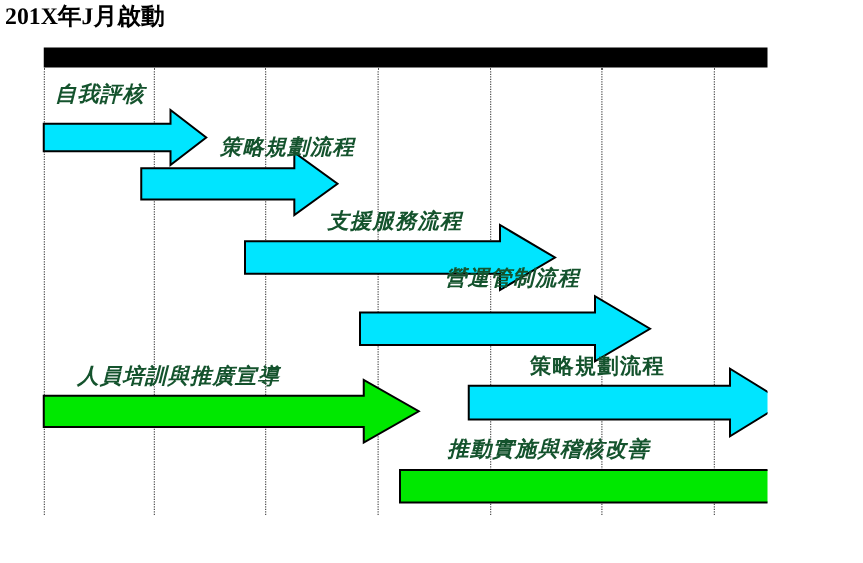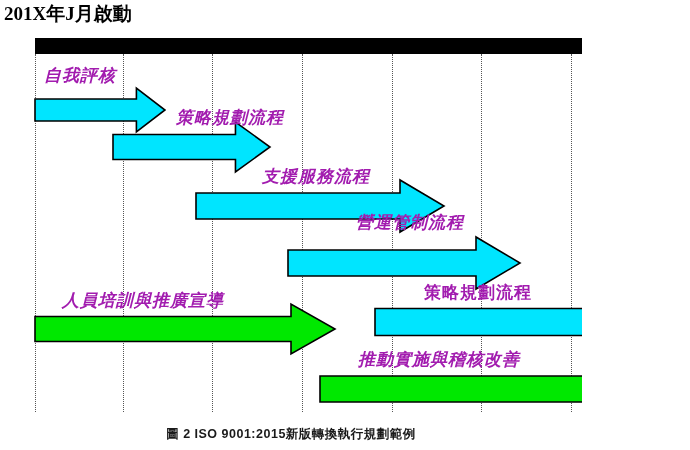--- a/index.html
+++ b/index.html
@@ -9,20 +9,21 @@
   }
   body {
     font-family: "Liberation Serif", "DejaVu Serif", serif;
   }
   #root {
     position: relative;
     width: 582px;
     height: 450px;
     background: #ffffff;
     overflow: hidden;
+    padding-left: 32px;
   }
   .hdr {
     position: absolute;
     top: 2px;
     font-family: "Liberation Serif", "DejaVu Serif", serif;
     font-weight: bold;
     font-size: 19px;
     line-height: 24px;
     color: #000000;
     white-space: nowrap;
@@ -71,21 +72,21 @@
   .arrow svg { display: block; overflow: visible; }
 
   
   .alabel {
     position: absolute;
     font-family: "Liberation Serif", "DejaVu Serif", serif;
     font-style: italic;
     font-weight: bold;
     font-size: 17px;
     line-height: 20px;
-    color: #a21caf;
+    color: #14532d;
     white-space: nowrap;
     letter-spacing: 1px;
   }
   .alabel.upright { font-style: normal; }
 
   
   #caption {
     position: absolute;
     left: 0;
     right: 0;
@@ -162,15 +163,14 @@
   <div id="labels">
       <div class="alabel" style="left: 44px; top: 66px;">自我評核</div>
       <div class="alabel" style="left: 176px; top: 108px;">策略規劃流程</div>
       <div class="alabel" style="left: 262px; top: 167px;">支援服務流程</div>
       <div class="alabel" style="left: 356px; top: 213px;">營運管制流程</div>
       <div class="alabel upright" style="left: 424px; top: 283px;">策略規劃流程</div>
       <div class="alabel" style="left: 62px; top: 291px;">人員培訓與推廣宣導</div>
       <div class="alabel" style="left: 358px; top: 350px;">推動實施與稽核改善</div>
     </div>
 
-  <div id="caption">圖 2  ISO 9001:2015新版轉換執行規劃範例</div>
 
 </div>
 
 </body></html>

